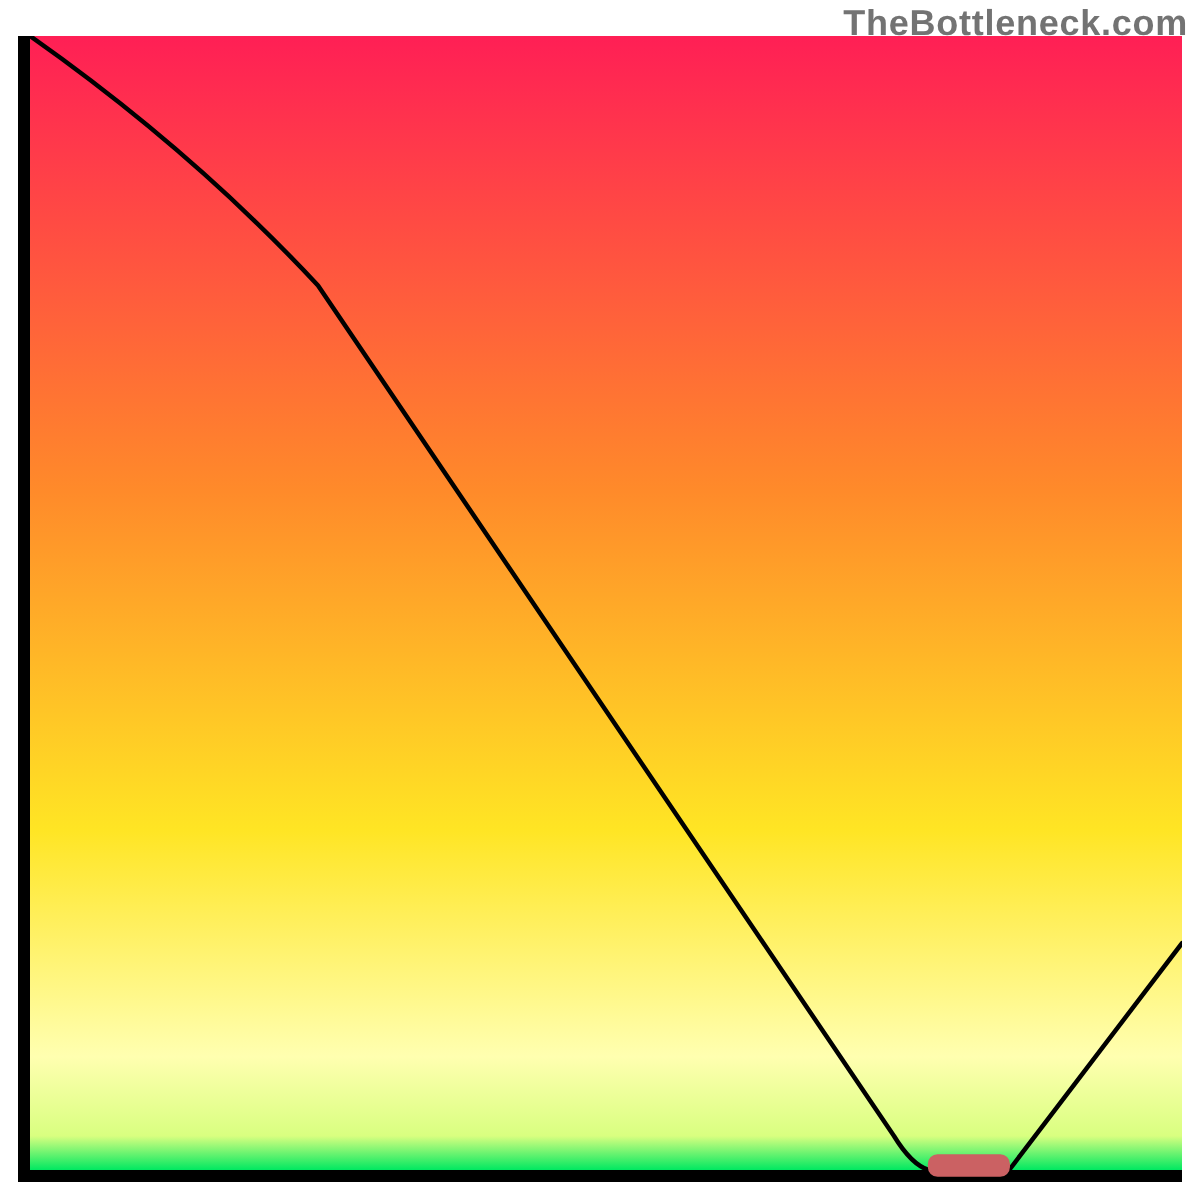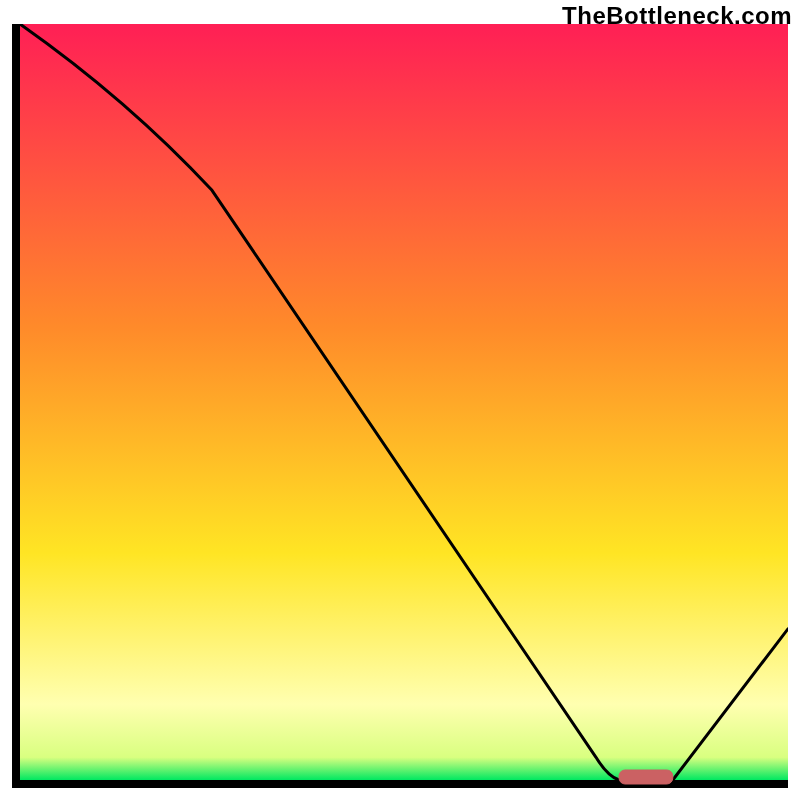--- a/index.html
+++ b/index.html
@@ -15,21 +15,21 @@
     position: relative;
     width: 800px;
     height: 800px;
   }
   .watermark {
     position: absolute;
     top: 2px;
     right: 8px;
     font-size: 24px;
     font-weight: bold;
-    color: #000000;
+    color: #737373;
     letter-spacing: 0.5px;
     user-select: none;
   }
   .plot-frame {
     position: absolute;
     left: 12px;
     top: 24px;
     width: 776px;
     height: 764px;
   }

